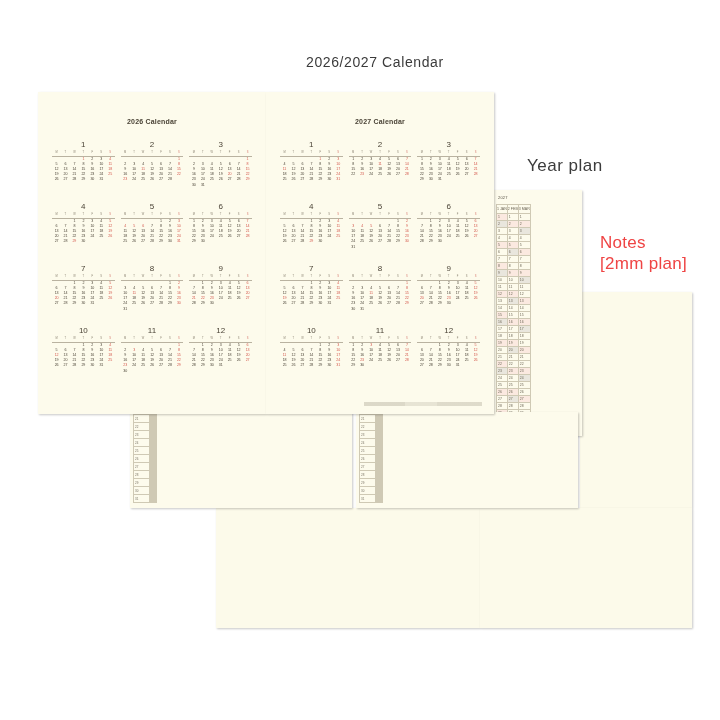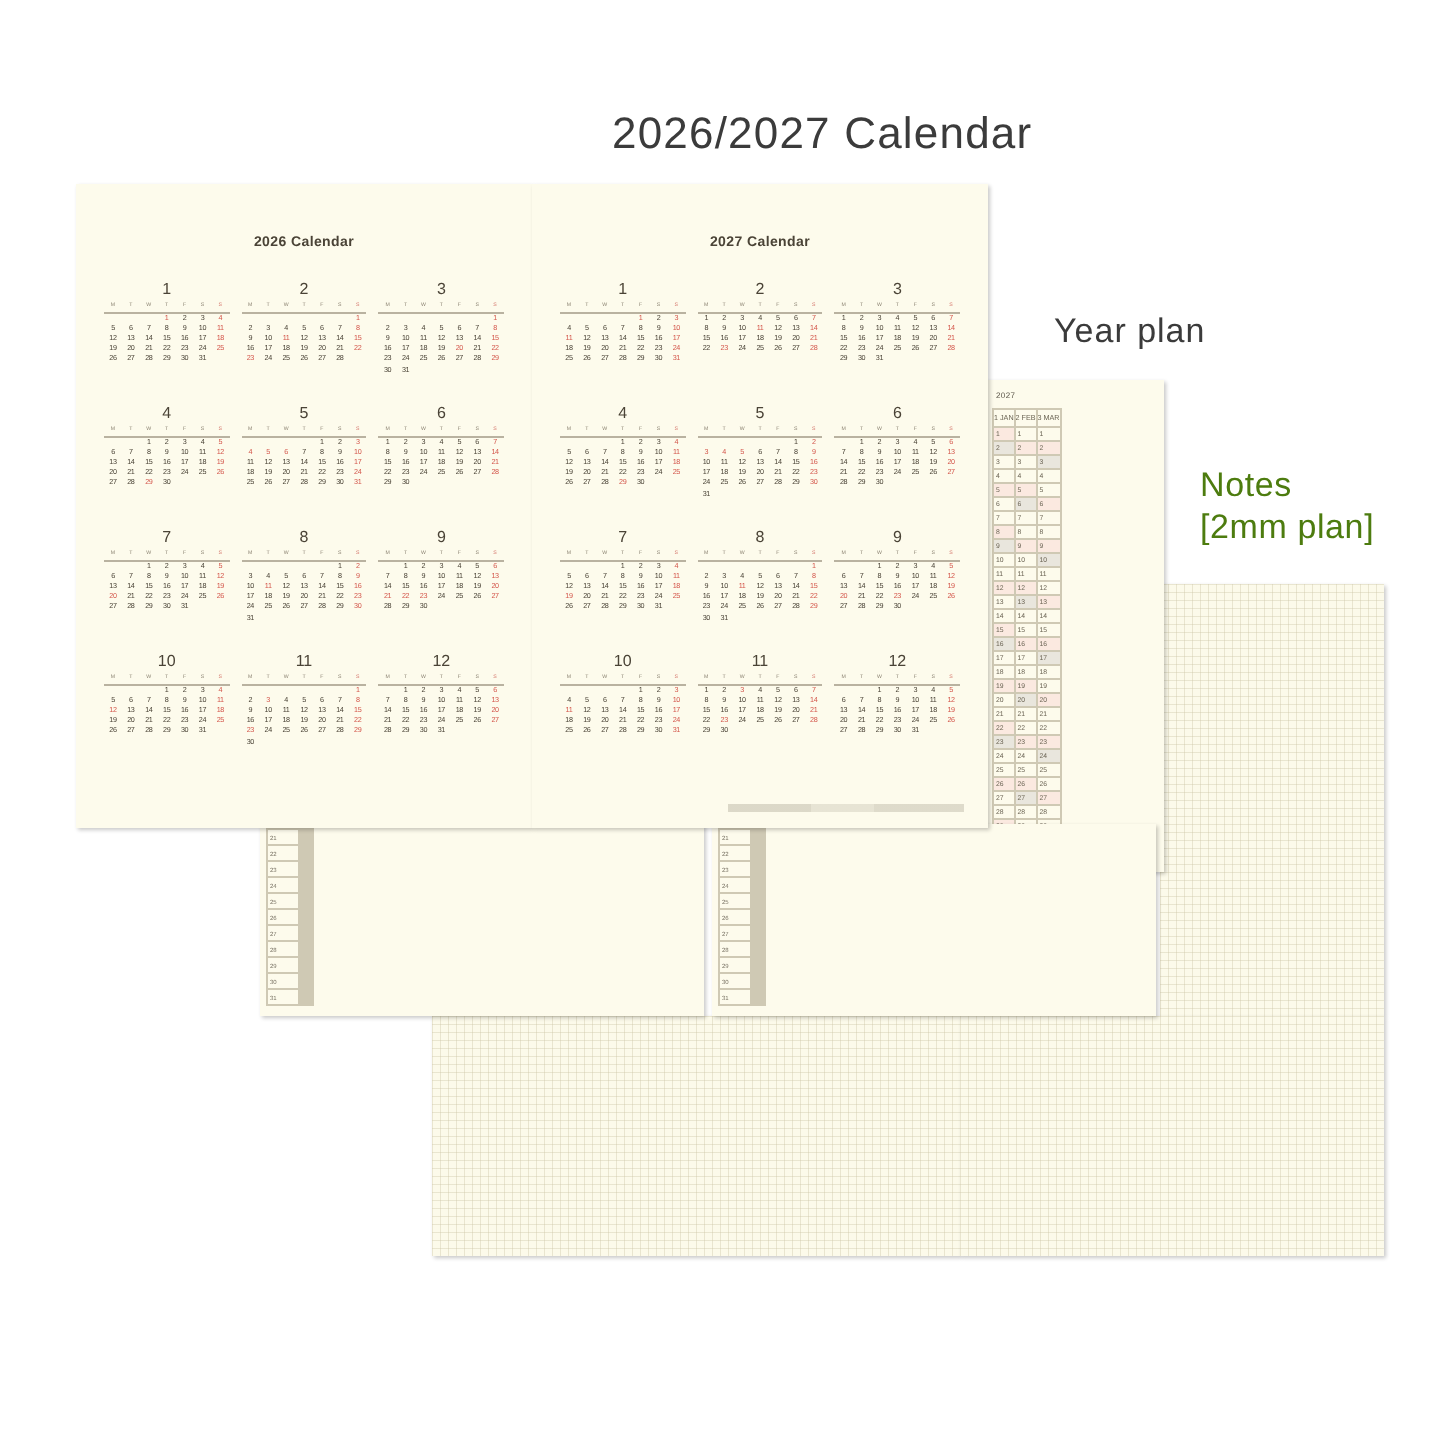--- a/index.html
+++ b/index.html
@@ -5,30 +5,30 @@
   html,body{margin:0;padding:0;}
   body{
     width:720px;height:720px;background:#ffffff;overflow:hidden;
     font-family:"Liberation Sans", sans-serif;position:relative;
   }
   .stage{position:absolute;left:0;top:0;width:720px;height:720px;}
 
   
   .hdr-main{
     position:absolute;left:306px;top:54px;
-    font-size:22px;letter-spacing:.6px;color:#3b3b3b;font-weight:400;
+    font-size:14px;letter-spacing:.6px;color:#3b3b3b;font-weight:400;
     white-space:nowrap;
   }
   .hdr-year{
     position:absolute;left:527px;top:156px;
     font-size:17px;letter-spacing:.5px;color:#3b3b3b;white-space:nowrap;
   }
   .hdr-notes{
     position:absolute;left:600px;top:232px;
-    font-size:17px;letter-spacing:.3px;color:#4d7c0f;line-height:21px;
+    font-size:17px;letter-spacing:.3px;color:#ef4444;line-height:21px;
     white-space:nowrap;
   }
   .hdr-notes div{white-space:nowrap;}
 
   
   .paper{
     position:absolute;background:#fdfbec;
     box-shadow:1px 1px 2px rgba(0,0,0,.22);
   }
   .paper.grid{

